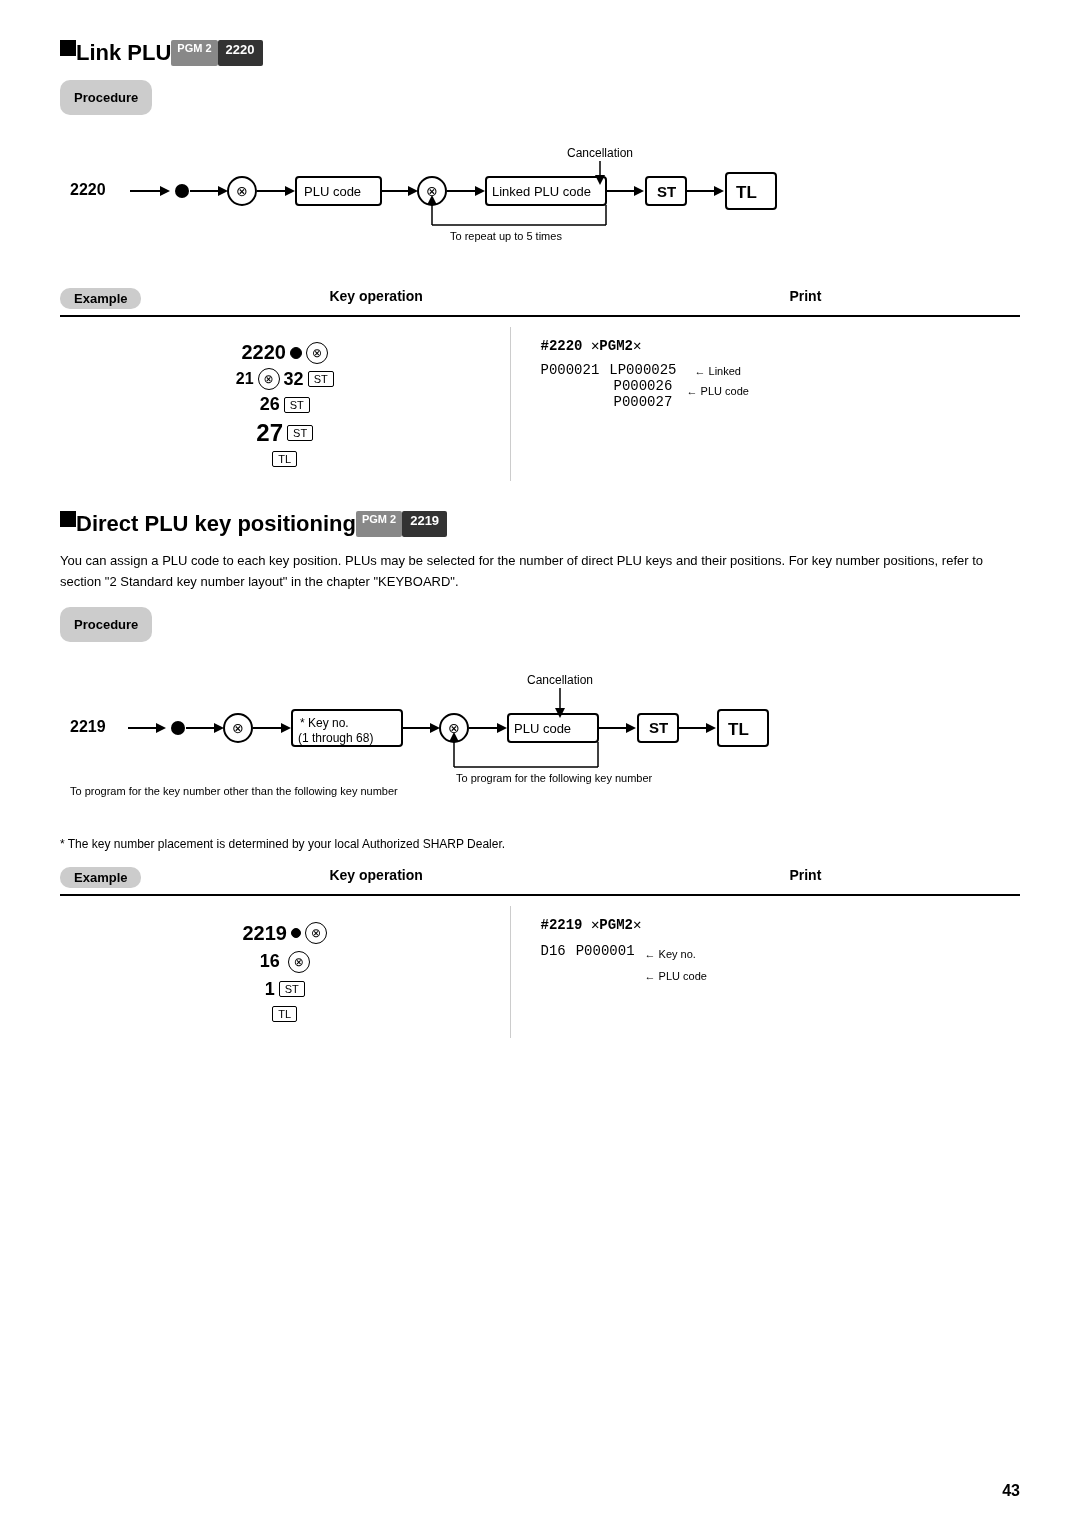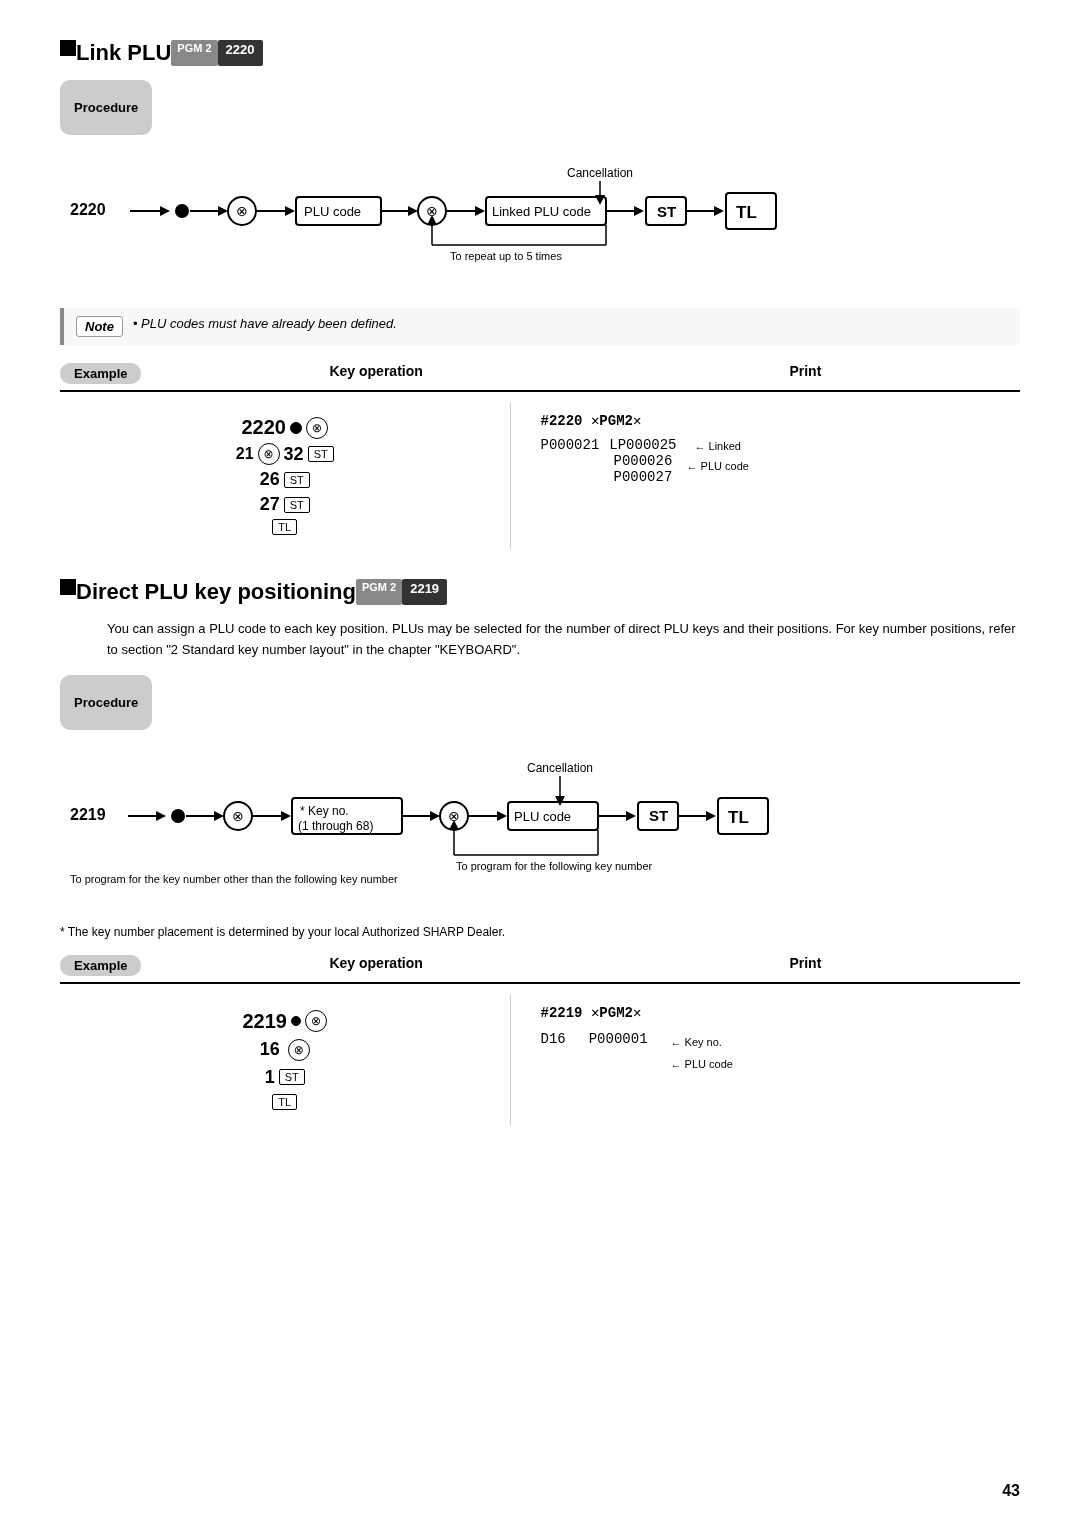--- a/index.html
+++ b/index.html
@@ -44,21 +44,21 @@
       font-weight: bold;
       padding: 2px 8px;
       border-radius: 2px;
     }
 
     
     .procedure-label {
       display: inline-block;
       background: #ccc;
       border-radius: 10px;
-      padding: 20px 14px;
+      padding: 10px 14px;
       font-size: 13px;
       font-weight: bold;
       margin-bottom: 10px;
       text-align: right;
     }
 
     
     .note-box {
       display: flex;
       align-items: flex-start;
@@ -95,21 +95,20 @@
       font-weight: bold;
       margin-right: 20px;
       align-self: center;
     }
 
     
     .desc-text {
       font-size: 13px;
       line-height: 1.6;
       margin-bottom: 14px;
-      margin-left: 47px;
     }
 
     
     .page-num {
       position: fixed;
       bottom: 26px;
       right: 60px;
       font-size: 16px;
       font-weight: bold;
     }
@@ -187,24 +186,20 @@
 
       <line x1="546" y1="70" x2="546" y2="90" stroke="#000" stroke-width="1.5"></line>
       <line x1="372" y1="90" x2="546" y2="90" stroke="#000" stroke-width="1.5"></line>
       <line x1="372" y1="70" x2="372" y2="90" stroke="#000" stroke-width="1.5"></line>
       <polygon points="367,70 372,60 377,70" fill="#000"></polygon>
       <text x="390" y="105" font-size="11">To repeat up to 5 times</text>
     </svg>
   </div>
 
   
-  <div class="note-box">
-    <span class="note-label">Note</span>
-    <span class="note-text">• <span>PLU codes must have already been defined.</span></span>
-  </div>
 
   
   <div class="example-section">
     <div style="display:flex; align-items:stretch; border-bottom: 2px solid #000; padding-bottom: 6px; margin-bottom:10px;">
       <span class="example-label">Example</span>
       <span style="flex:1; font-weight:bold; font-size:14px; text-align:center;">Key operation</span>
       <span style="flex:1; font-weight:bold; font-size:14px; text-align:center;">Print</span>
     </div>
     <div style="display:flex;">
 
@@ -222,21 +217,21 @@
           <span style="font-size:18px; font-weight:bold;">32</span>
           <span style="border:1.5px solid #000;padding:1px 5px;font-size:11px;border-radius:2px;">ST</span>
         </div>
 
         <div style="display:flex; align-items:center; justify-content:center; gap:4px; margin:4px 0;">
           <span style="font-size:18px; font-weight:bold;">26</span>
           <span style="border:1.5px solid #000;padding:1px 5px;font-size:11px;border-radius:2px;">ST</span>
         </div>
 
         <div style="display:flex; align-items:center; justify-content:center; gap:4px; margin:4px 0;">
-          <span style="font-size:18px; font-weight:bold;">27</span>
+          <span style="font-size:24px; font-weight:bold;">27</span>
           <span style="border:1.5px solid #000;padding:1px 5px;font-size:11px;border-radius:2px;">ST</span>
         </div>
 
         <div style="display:flex; align-items:center; justify-content:center; gap:4px; margin:4px 0;">
           <span style="border:1.5px solid #000;padding:1px 5px;font-size:11px;border-radius:2px;">TL</span>
         </div>
       </div>
 
       <div style="flex:1; padding:10px 30px;">
         <div style="font-family:'Courier New',monospace; font-size:14px; font-weight:bold; margin-bottom:8px;">#2220 ✕PGM2✕</div>
@@ -364,21 +359,21 @@
           <span style="border:1.5px solid #000;padding:1px 5px;font-size:11px;border-radius:2px;">ST</span>
         </div>
 
         <div style="display:flex; align-items:center; justify-content:center; gap:4px; margin:6px 0;">
           <span style="border:1.5px solid #000;padding:1px 5px;font-size:11px;border-radius:2px;">TL</span>
         </div>
       </div>
 
       <div style="flex:1; padding:10px 30px;">
         <div style="font-family:'Courier New',monospace; font-size:14px; font-weight:bold; margin-bottom:10px;">#2219 ✕PGM2✕</div>
-        <div style="display:flex; gap:23px; align-items:flex-start;">
+        <div style="display:flex; gap:10px; align-items:flex-start;">
           <div style="font-family:'Courier New',monospace; font-size:14px;">D16</div>
           <div style="font-family:Liberation Mono, monospace; font-size:14px;">P000001</div>
           <div style="font-size:11px; line-height:2;">
             <div>← Key no.</div>
             <div>← PLU code</div>
           </div>
         </div>
       </div>
     </div>
   </div>

